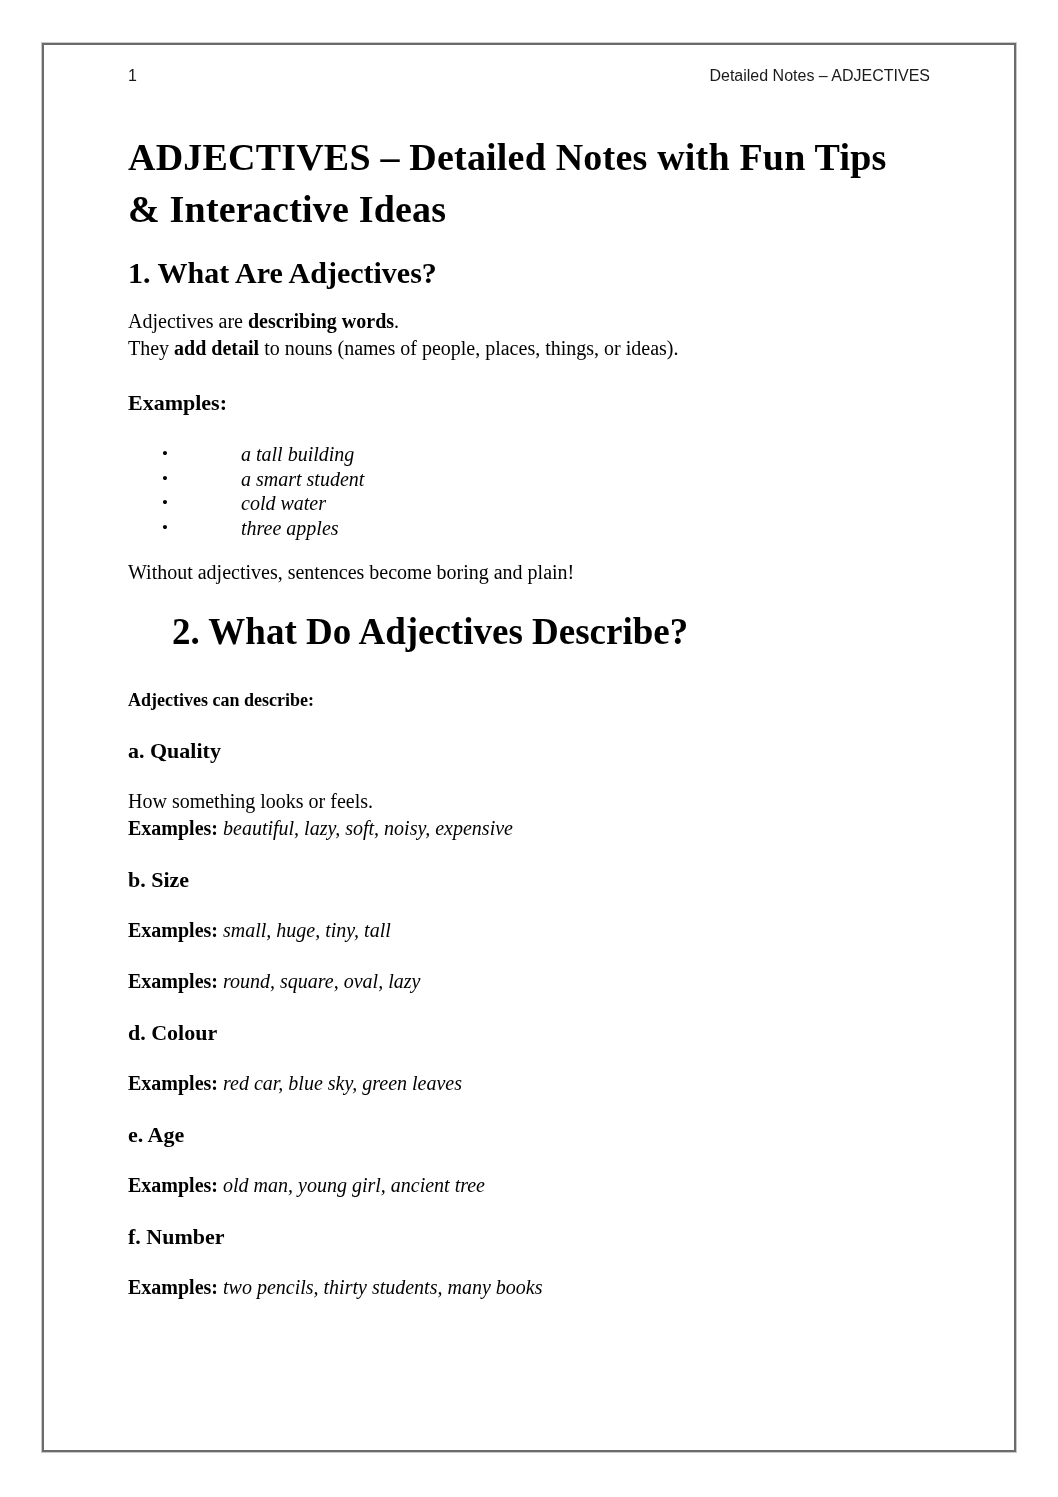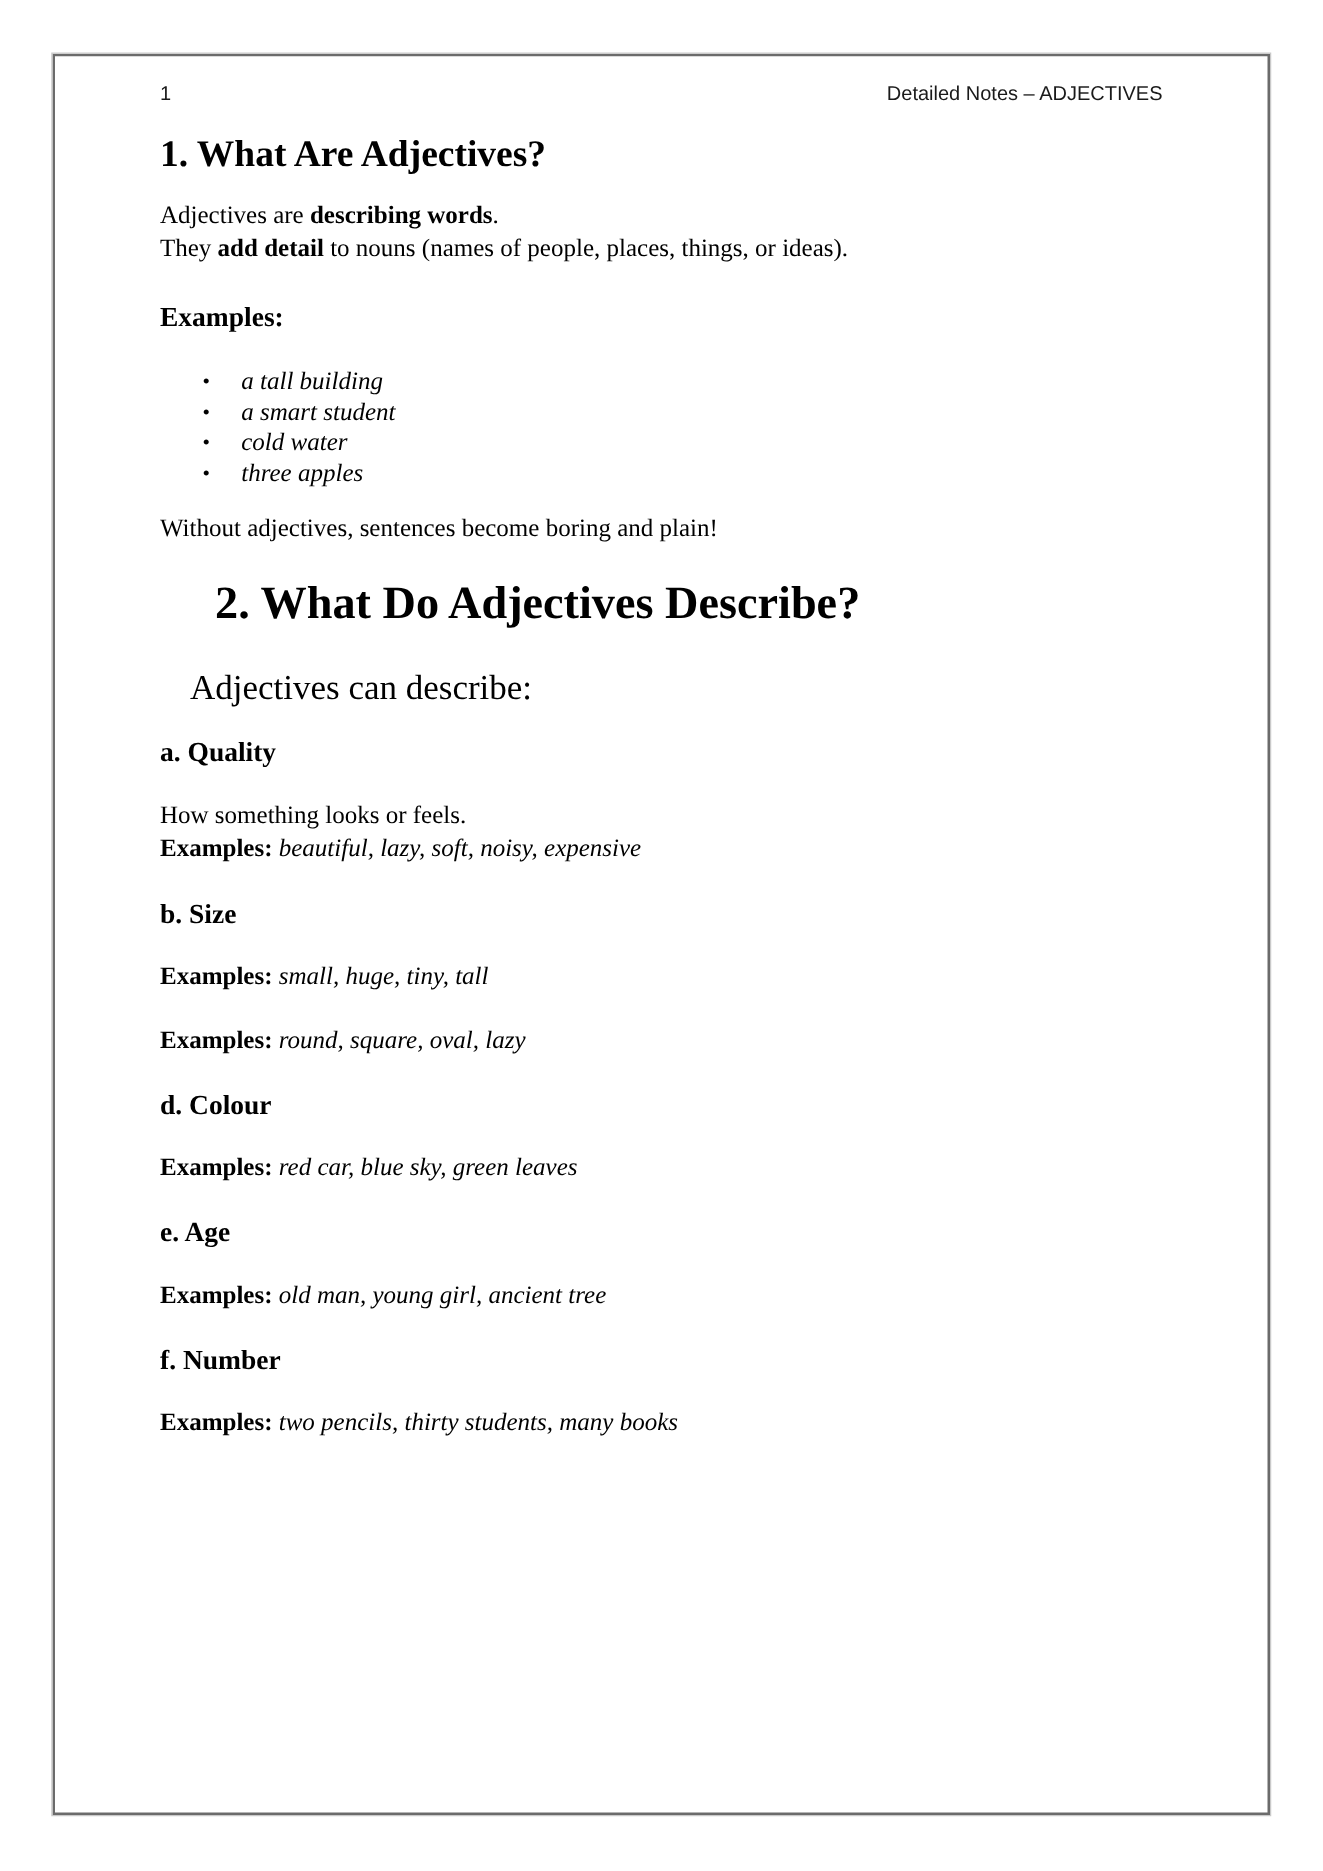--- a/index.html
+++ b/index.html
@@ -61,39 +61,38 @@
     display: flex;
     padding-left: 34px;
     font-size: 20px;
     line-height: 24.5px;
   }
   .bullet-dot {
     width: 31px;
     font-size: 17px;
     flex: 0 0 31px;
   }
-  .bullet-text { font-style: italic; }
+  .bullet-text { font-style: italic; margin-left: 48px; }
   .closing-line {
     margin-top: 19px;
     font-size: 20px;
     line-height: 27px;
   }
   .section2-heading {
     margin-top: 21px;
     font-size: 37px;
     font-weight: bold;
     line-height: 49px;
     margin-left: 44px;
   }
   .describe-intro {
     margin-top: 31px;
-    font-size: 28px;
-    font-weight: normal;
+    font-size: 18px;
+    font-weight: bold;
     line-height: 26px;
-    margin-left: 24px;
   }
   .item-label {
     margin-top: 25px;
     font-size: 22px;
     font-weight: bold;
     line-height: 26px;
   }
   .item-body {
     margin-top: 24px;
     font-size: 20px;
@@ -106,20 +105,21 @@
 <body>
 
 <div class="page">
   <div class="page-inner">
 
     <div class="doc-header">
       <span>1</span>
       <span>Detailed Notes – ADJECTIVES</span>
     </div>
 
+    <div class="main-title">ADJECTIVES – Detailed Notes with Fun Tips &amp; Interactive Ideas</div>
 
     <div class="section1-heading">1. What Are Adjectives?</div>
 
     <div class="body-para">
       <div><span>Adjectives are </span><b>describing words</b><span>.</span></div>
       <div><span>They </span><b>add detail</b><span> to nouns (names of people, places, things, or ideas).</span></div>
     </div>
 
     <div class="examples-heading">Examples:</div>
 

